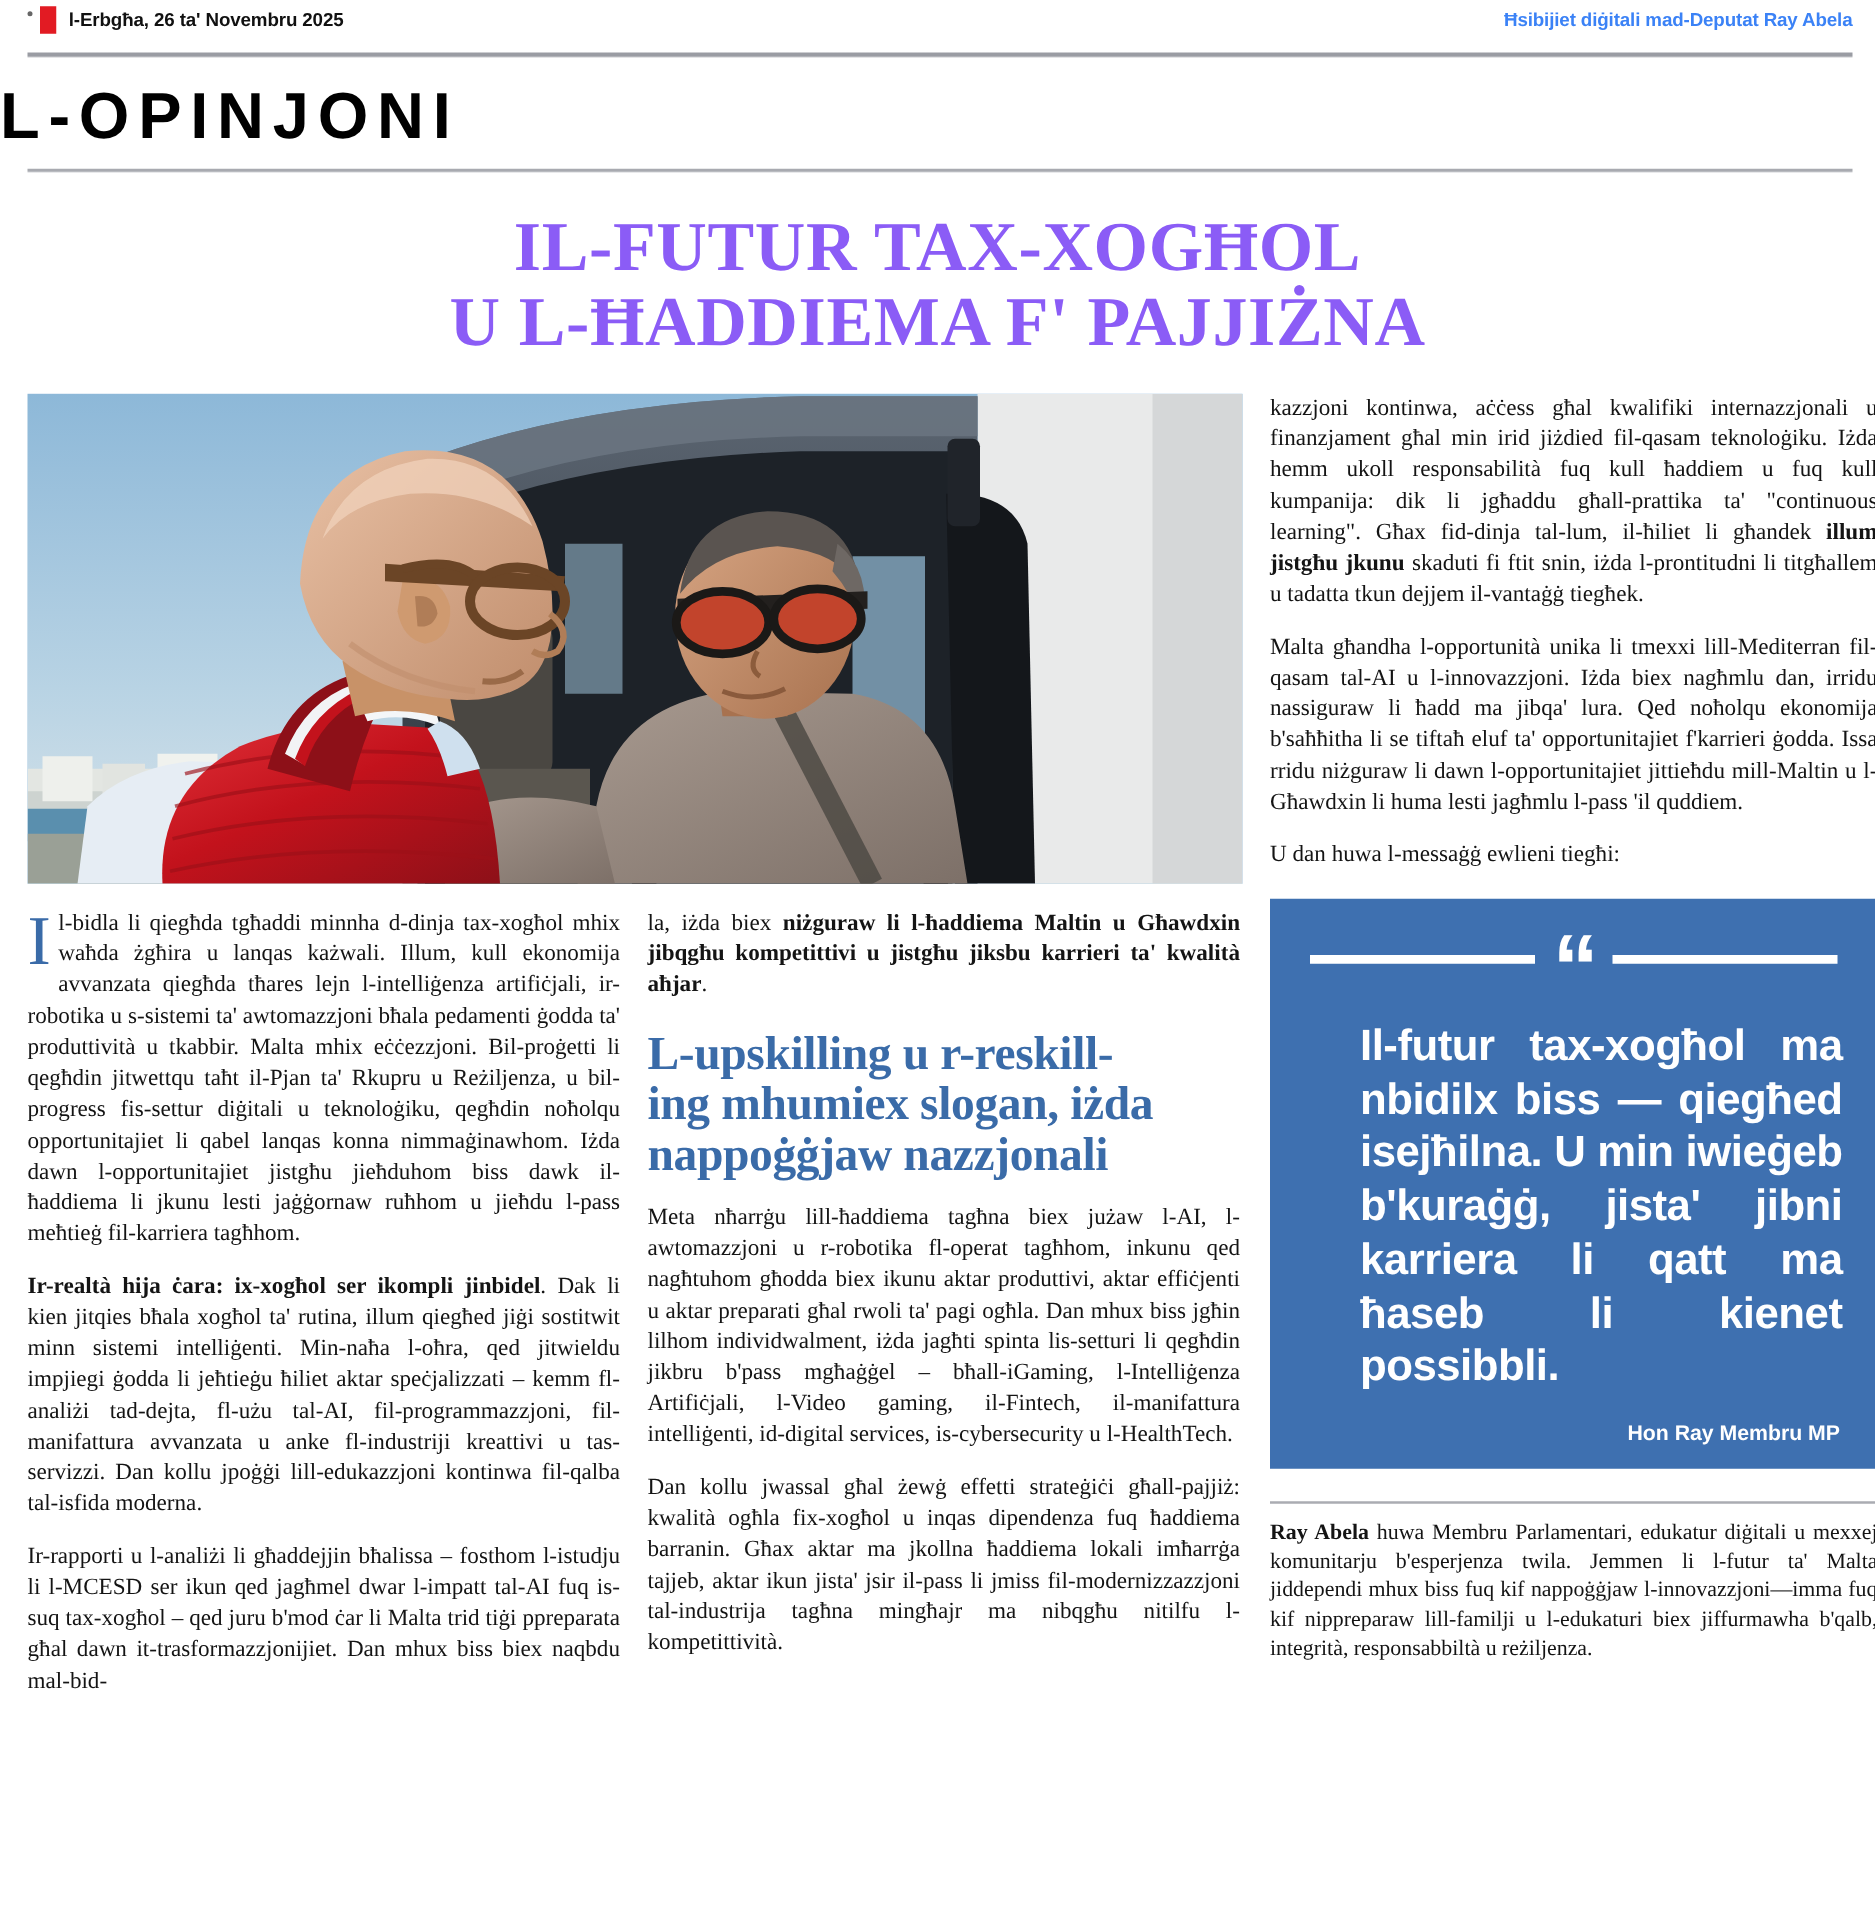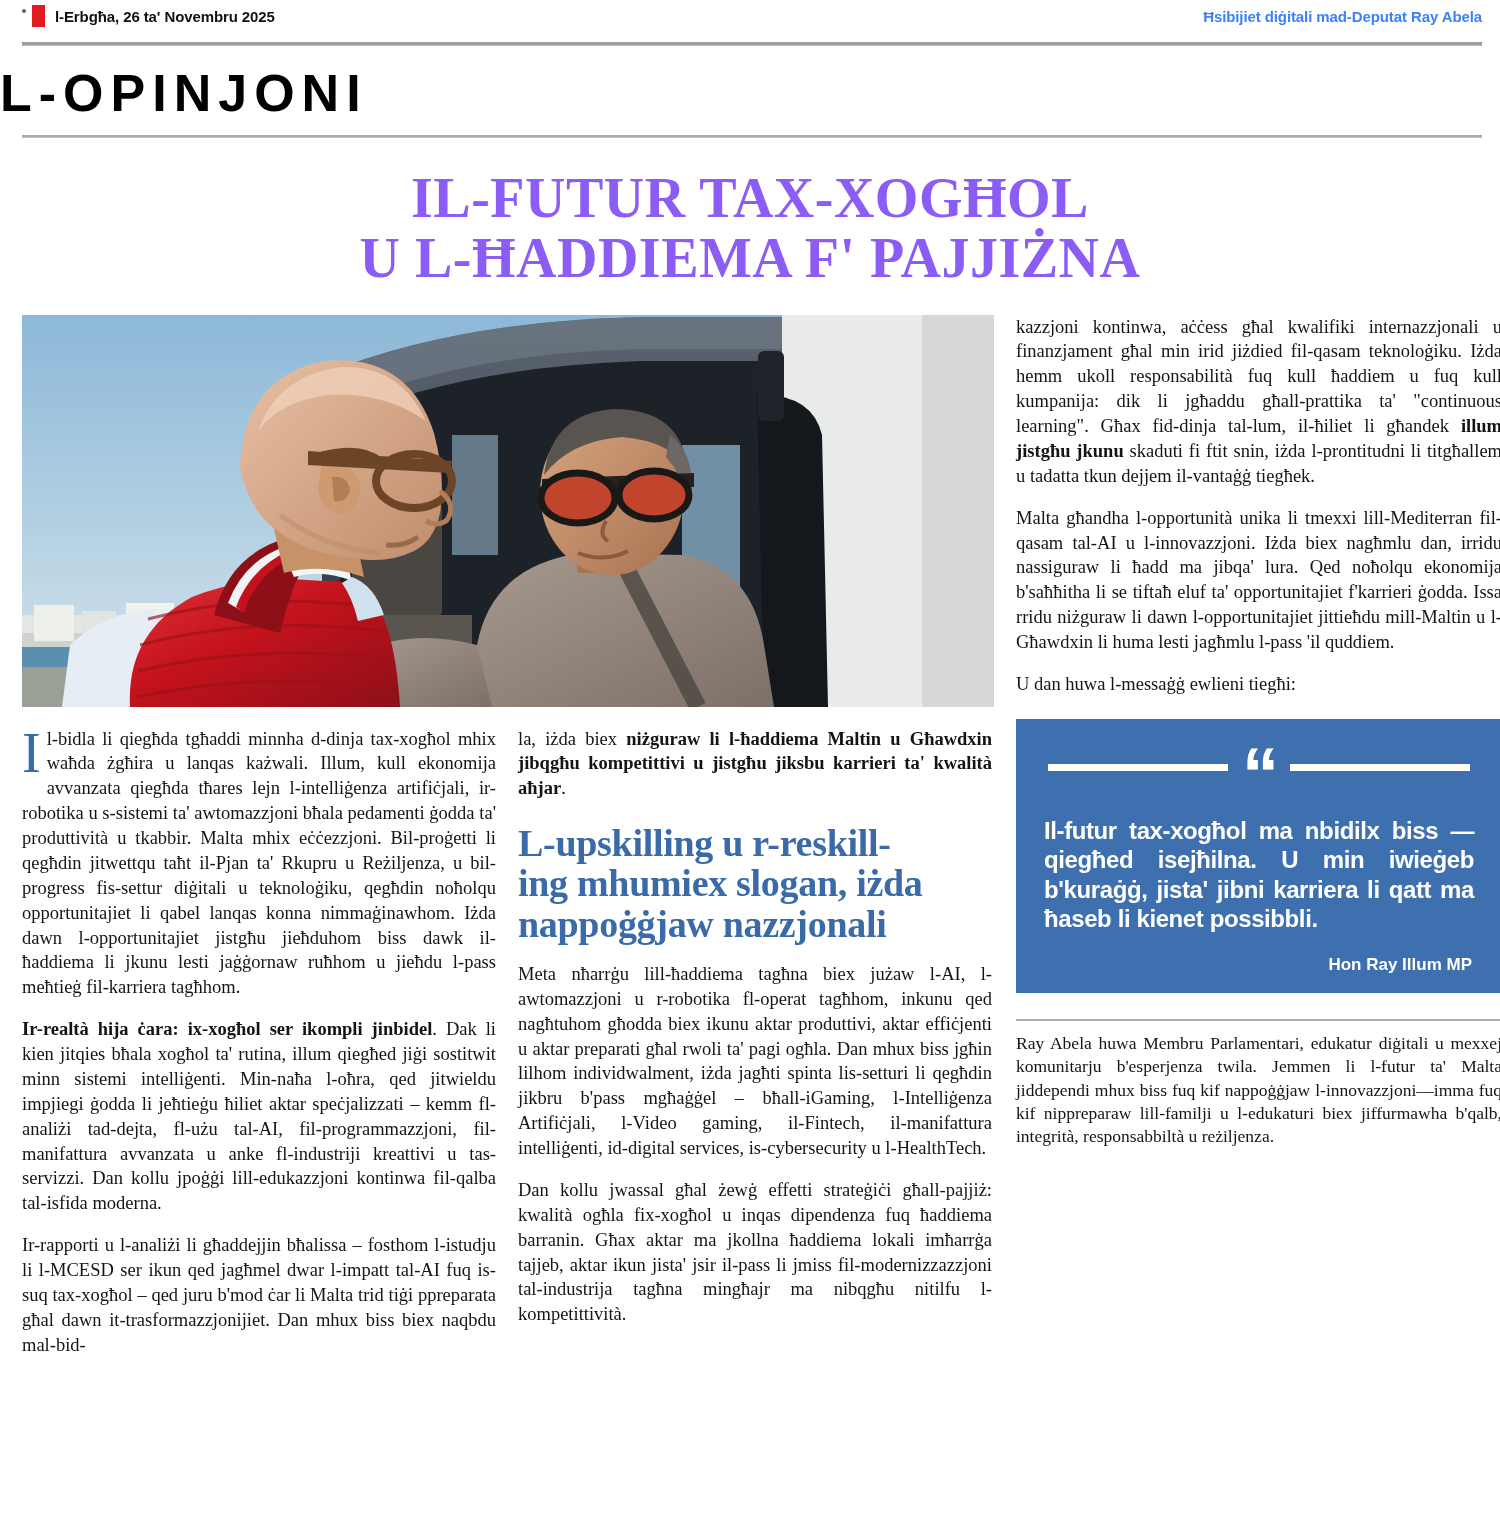--- a/index.html
+++ b/index.html
@@ -173,26 +173,27 @@
     font-size: 74px;
     font-weight: bold;
     color: #ffffff;
     line-height: 0.45;
     letter-spacing: -3px;
     margin-top: 12px;
   }
   .pq-text {
     font-family: "Liberation Sans", sans-serif;
     font-weight: bold;
-    font-size: 24px;
+    font-size: 35px;
     line-height: 1.22;
     color: #ffffff;
     text-align: justify;
     text-align-last: left;
     letter-spacing: -0.4px;
+    margin-left: 44px;
   }
   .pq-attrib {
     font-family: "Liberation Sans", sans-serif;
     font-weight: bold;
     font-size: 17px;
     color: #ffffff;
     text-align: right;
     margin-top: 22px;
     padding-right: 2px;
   }
@@ -204,21 +205,21 @@
     background: #aaacb2;
     margin-bottom: 11px;
   }
   .bio {
     font-family: "Liberation Serif", serif;
     font-size: 17.5px;
     line-height: 1.33;
     text-align: justify;
     color: #141414;
   }
-  .bio b { font-weight: normal; }
+  .bio b { font-weight: bold; }
 </style>
 </head>
 <body>
 
 <div class="masthead">
   <div class="masthead-left">
     <span class="tiny-mark"></span>
     <span class="red-block"></span>
     <span class="masthead-date">l-Erbgħa, 26 ta' Novembru 2025</span>
   </div>
@@ -402,21 +403,21 @@
       <p>U dan huwa l-messaġġ ewlieni tiegħi:</p>
     </div>
 
     <div class="pullquote">
       <div class="pq-top">
         <span class="pq-line"></span>
         <span class="pq-marks">“</span>
         <span class="pq-line"></span>
       </div>
       <div class="pq-text">Il-futur tax-xogħol ma nbidilx biss — qiegħed isejħilna. U min iwieġeb b'kuraġġ, jista' jibni karriera li qatt ma ħaseb li kienet possibbli.</div>
-      <div class="pq-attrib">Hon Ray Illum MP</div>
+      <div class="pq-attrib">Hon Ray Membru MP</div>
     </div>
 
     <div class="bio-wrap">
       <div class="bio-rule"></div>
       <div class="bio"><b>Ray Abela</b><span> huwa Membru Parlamentari, edukatur diġitali u mexxej komunitarju b'esperjenza twila. Jemmen li l-futur ta' Malta jiddependi mhux biss fuq kif nappoġġjaw l-innovazzjoni—imma fuq kif nippreparaw lill-familji u l-edukaturi biex jiffurmawha b'qalb, integrità, responsabbiltà u reżiljenza.</span></div>
     </div>
   </div>
 </div>
 
 </body></html>

